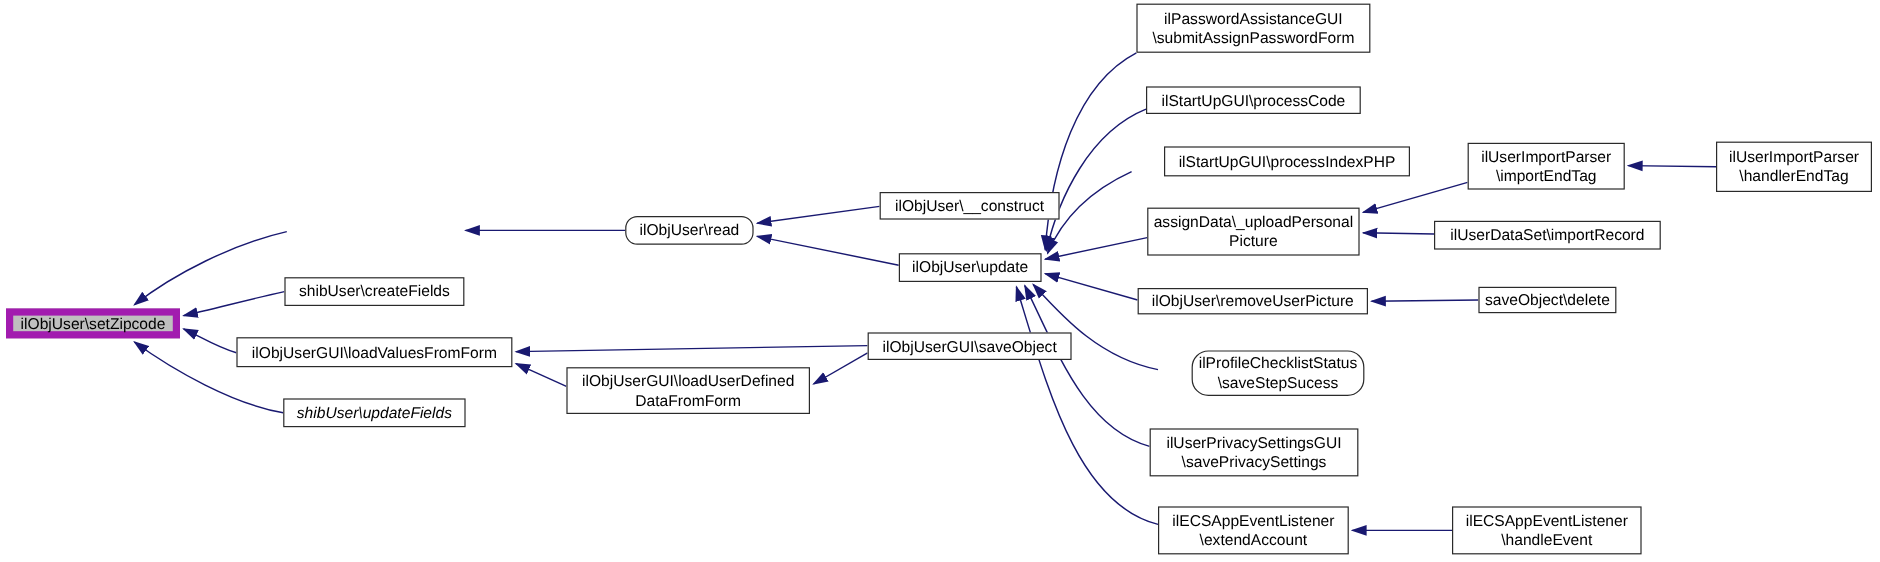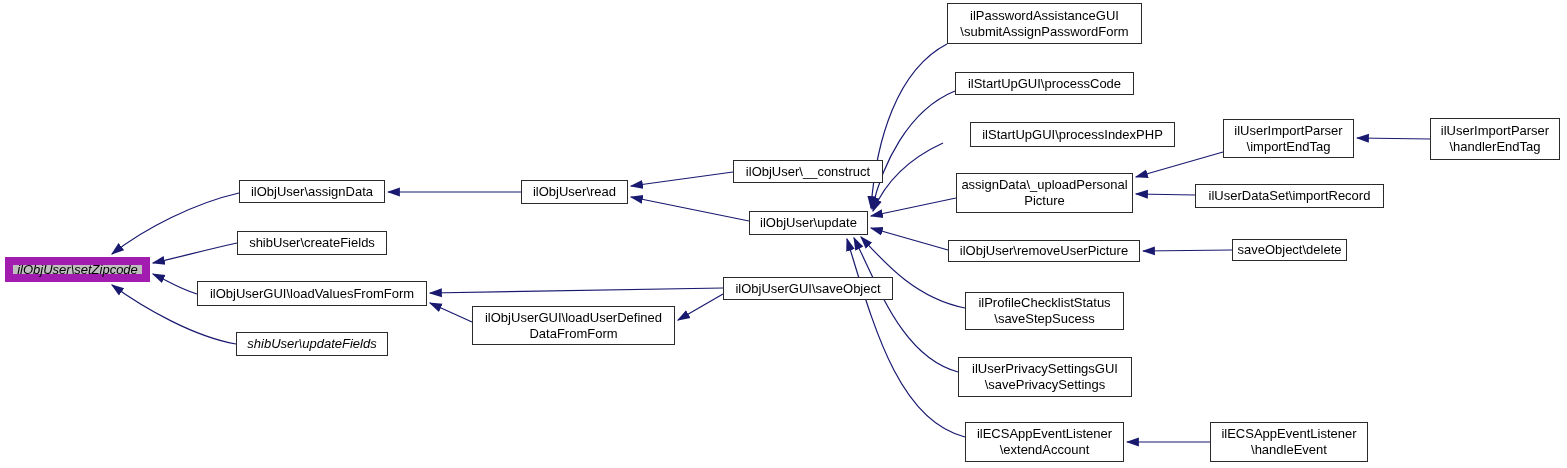--- a/index.html
+++ b/index.html
@@ -33,23 +33,22 @@
     background: #ffffff;
     border: 1px solid #2a2a2a;
     color: #000000;
     font-size: 13px;
     line-height: 16px;
     padding: 0 3px;
     cursor: pointer;
   }
   .node.highlight {
     background: #bfbfbf;
-    border: 8px solid #a21caf;
+    border: 6px solid #a21caf;
     cursor: default;
-    font-style: italic;
   }
   .edge {
     fill: none;
     stroke-width: 1.2px;
   }
 </style>
 </head>
 <body>
 
 <div class="canvas" style="background: rgb(255, 255, 255);">
@@ -80,38 +79,37 @@
         <path d="M965,437 C897,420 872,320 847,239" class="edge" stroke="#191970" marker-end="url(#arrowhead)"></path>
         <path d="M1223,152 L1136,177" class="edge" stroke="#191970" marker-end="url(#arrowhead)"></path>
         <path d="M1195,195 L1136,194" class="edge" stroke="#191970" marker-end="url(#arrowhead)"></path>
         <path d="M1430,139 L1357,138" class="edge" stroke="#191970" marker-end="url(#arrowhead)"></path>
         <path d="M1232,250 L1143,251" class="edge" stroke="#191970" marker-end="url(#arrowhead)"></path>
         <path d="M1210,442 L1127,442" class="edge" stroke="#191970" marker-end="url(#arrowhead)"></path>
       </g>
   </svg>
 
 <div class="node highlight" style="left: 5px; top: 257px; width: 145px; height: 25px;">ilObjUser\setZipcode</div>
-    <div class="node" style="left: 239px; top: 180px; width: 146px; height: 23px;">ilObjUser\assignData</div>
     <div class="node" style="left: 237px; top: 231px; width: 150px; height: 24px;">shibUser\createFields</div>
     <div class="node" style="left: 197px; top: 281px; width: 230px; height: 25px;">ilObjUserGUI\loadValuesFromForm</div>
     <div class="node" style="left: 236px; top: 332px; width: 152px; height: 24px; font-style: italic;">shibUser\updateFields</div>
-    <div class="node" style="left: 521px; top: 180px; width: 107px; height: 24px;">ilObjUser\read</div>
+    <div class="node" style="left: 521px; top: 180px; width: 107px; height: 24px; border-radius: 10px;">ilObjUser\read</div>
     <div class="node" style="left: 472px; top: 306px; width: 203px; height: 39px;">ilObjUserGUI\loadUserDefined
 DataFromForm</div>
     <div class="node" style="left: 733px; top: 160px; width: 150px; height: 23px;">ilObjUser\__construct</div>
     <div class="node" style="left: 749px; top: 211px; width: 119px; height: 24px;">ilObjUser\update</div>
     <div class="node" style="left: 723px; top: 277px; width: 170px; height: 23px;">ilObjUserGUI\saveObject</div>
     <div class="node" style="left: 947px; top: 3px; width: 195px; height: 41px;">ilPasswordAssistanceGUI
 \submitAssignPasswordForm</div>
     <div class="node" style="left: 955px; top: 72px; width: 179px; height: 23px;">ilStartUpGUI\processCode</div>
     <div class="node" style="left: 970px; top: 122px; width: 205px; height: 25px;">ilStartUpGUI\processIndexPHP</div>
     <div class="node" style="left: 956px; top: 173px; width: 177px; height: 40px;">assignData\_uploadPersonal
 Picture</div>
     <div class="node" style="left: 948px; top: 240px; width: 192px; height: 22px;">ilObjUser\removeUserPicture</div>
-    <div class="node" style="left: 965px; top: 292px; width: 159px; height: 38px;">ilProfileChecklistStatus
+    <div class="node" style="left: 993px; top: 292px; width: 144px; height: 38px; border-radius: 14px;">ilProfileChecklistStatus
 \saveStepSucess</div>
     <div class="node" style="left: 958px; top: 357px; width: 174px; height: 40px;">ilUserPrivacySettingsGUI
 \savePrivacySettings</div>
     <div class="node" style="left: 965px; top: 422px; width: 159px; height: 40px;">ilECSAppEventListener
 \extendAccount</div>
     <div class="node" style="left: 1223px; top: 119px; width: 131px; height: 39px;">ilUserImportParser
 \importEndTag</div>
     <div class="node" style="left: 1195px; top: 184px; width: 189px; height: 24px;">ilUserDataSet\importRecord</div>
     <div class="node" style="left: 1232px; top: 239px; width: 115px; height: 22px;">saveObject\delete</div>
     <div class="node" style="left: 1210px; top: 422px; width: 158px; height: 40px;">ilECSAppEventListener

